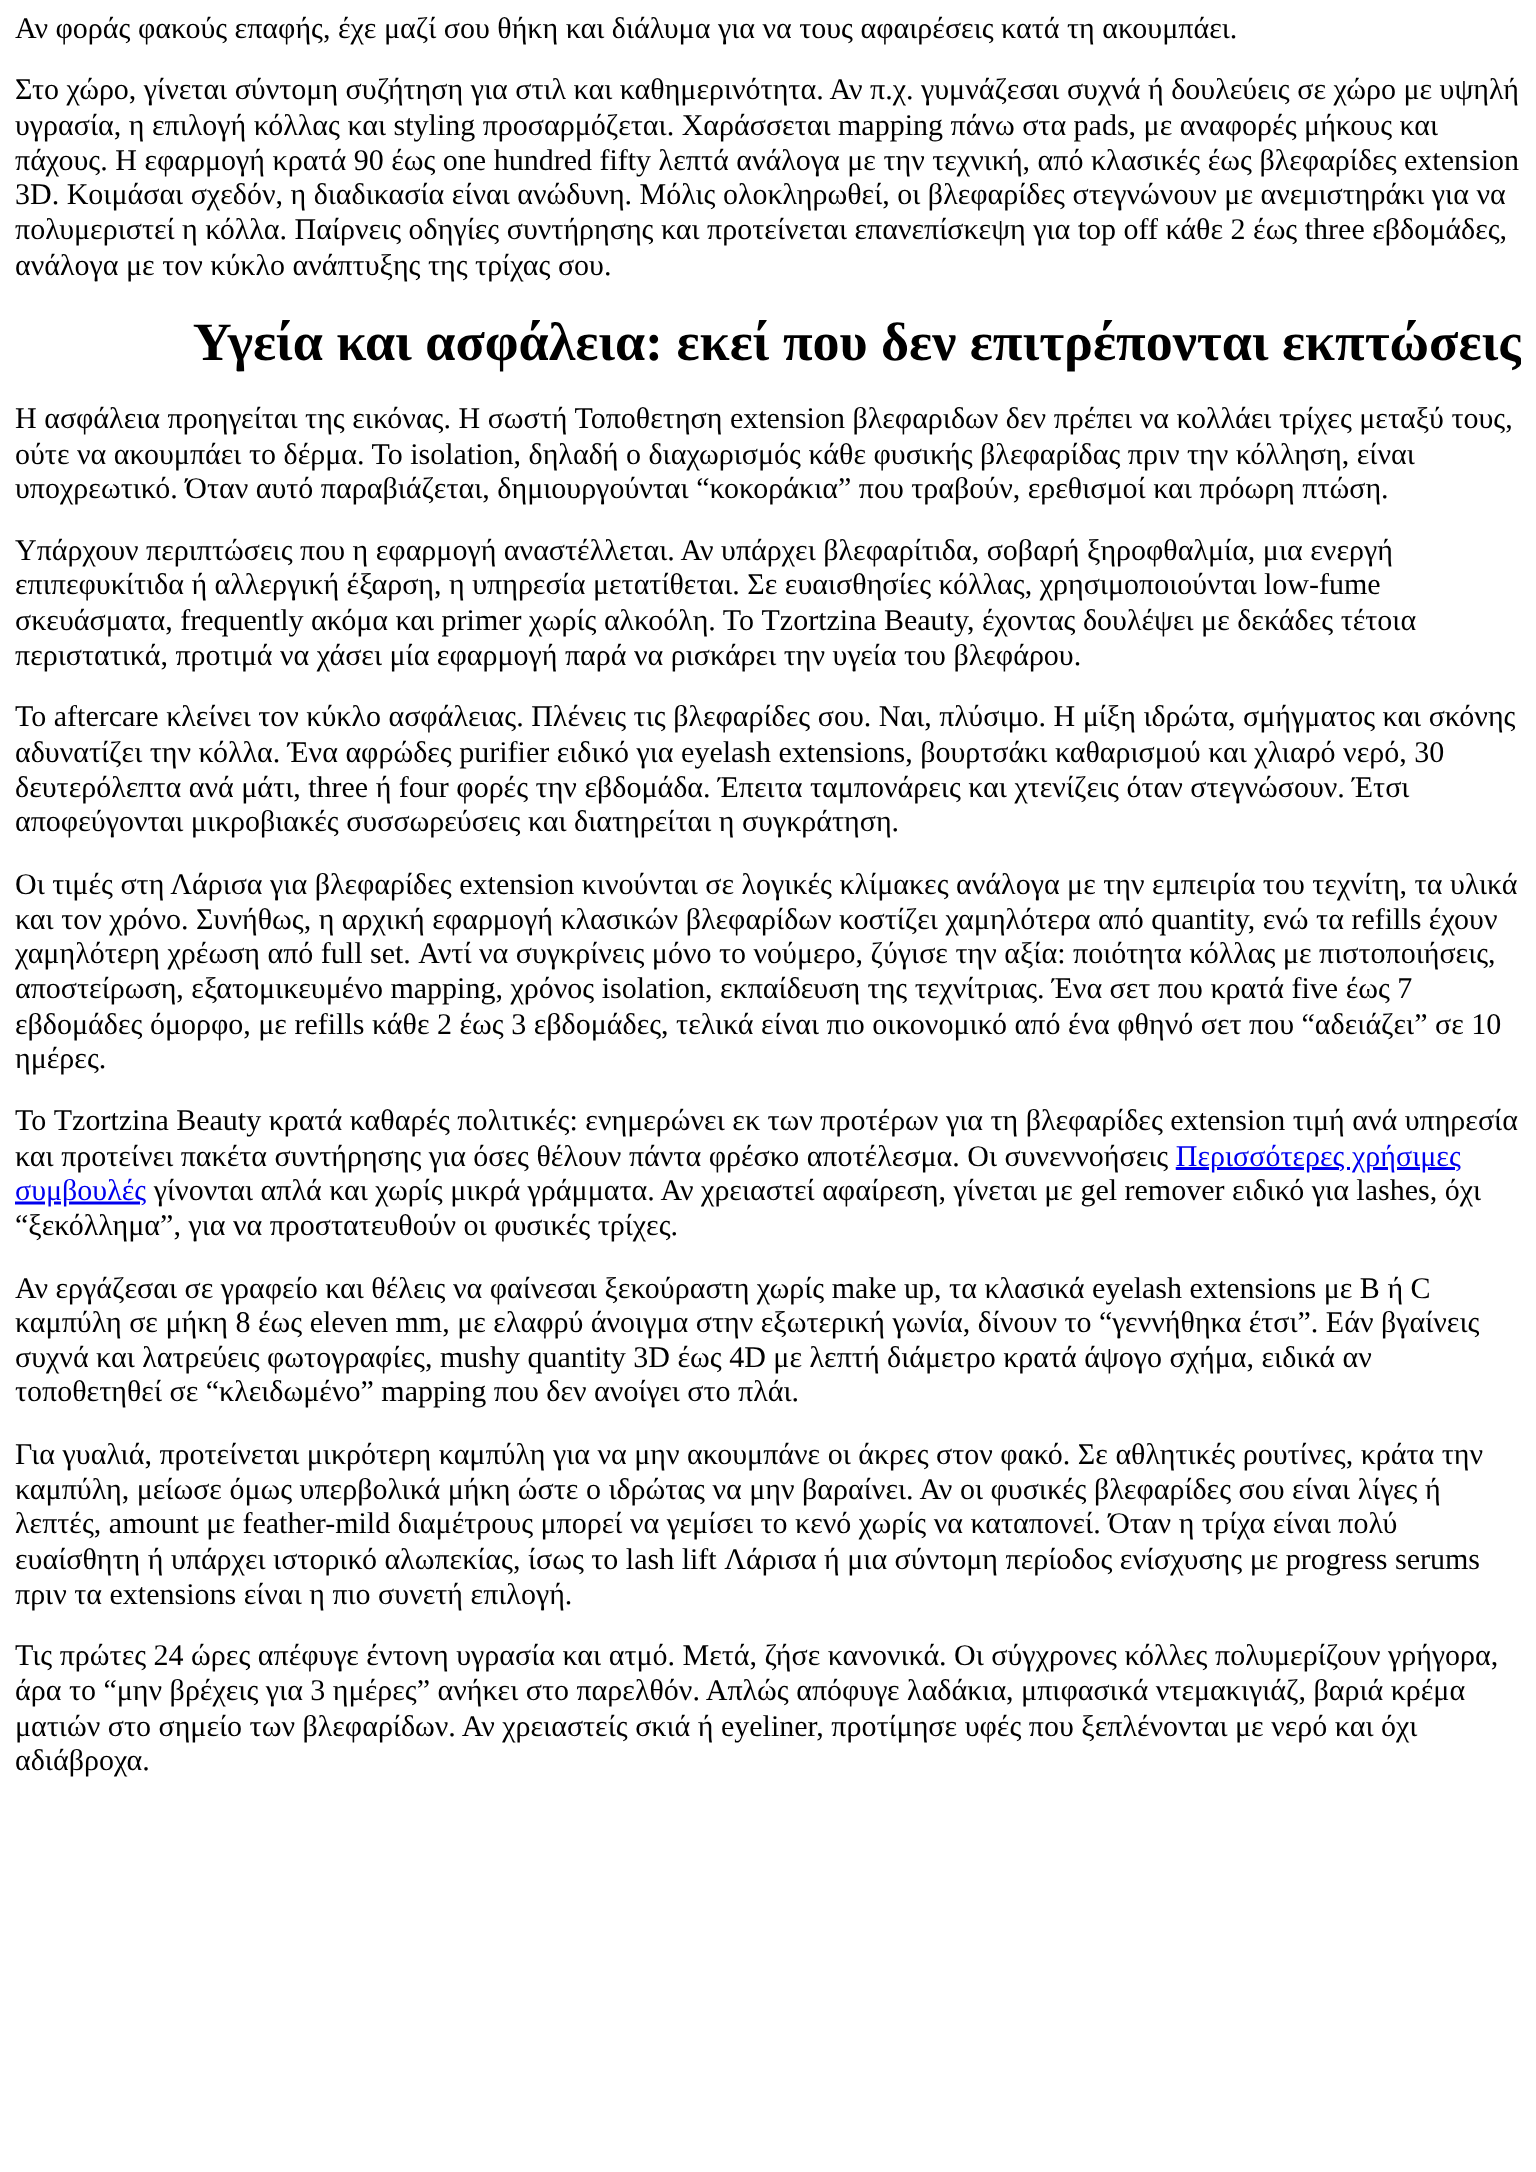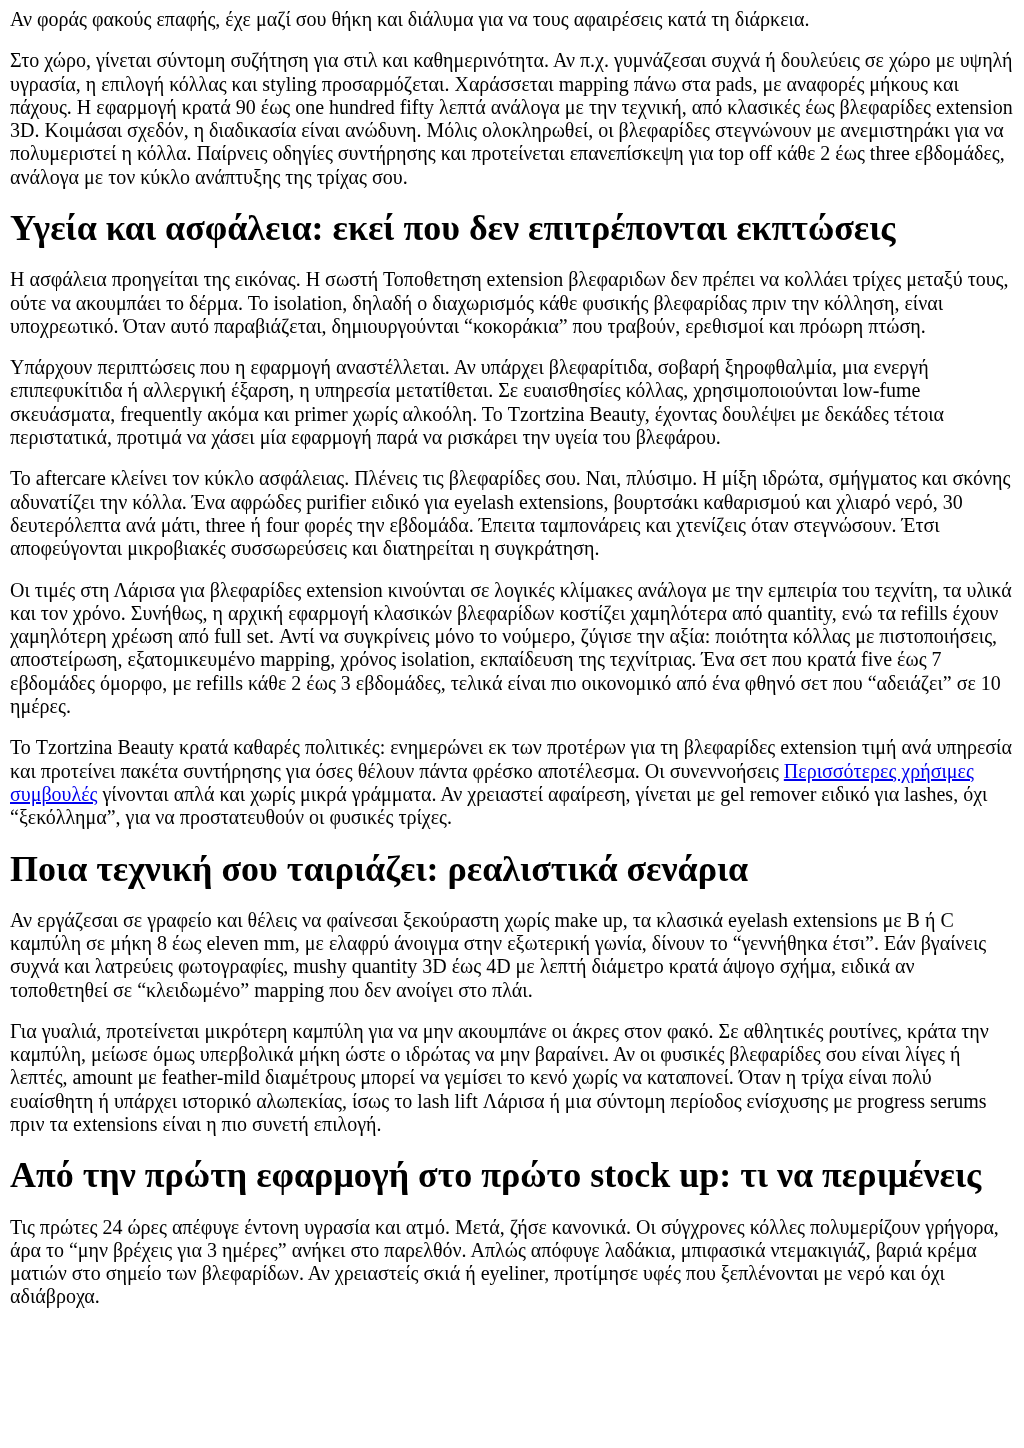--- a/index.html
+++ b/index.html
@@ -16,54 +16,53 @@
   .article > :first-child { margin-top: 0; }
   p {
     margin: 18px 0;
   }
   h1 {
     font-size: 36px;
     line-height: 1.2;
     font-weight: 700;
     margin: 18px 0;
     letter-spacing: 0;
+    text-align: right;
   }
   a {
     color: #0000ee;
     text-decoration: underline;
     cursor: pointer;
   }
 </style>
 </head>
 <body>
 
 <article class="article">
 
-  <p>Αν φοράς φακούς επαφής, έχε μαζί σου θήκη και διάλυμα για να τους αφαιρέσεις κατά τη διάρκεια.</p>
+  <p>Αν φοράς φακούς επαφής, έχε μαζί σου θήκη και διάλυμα για να τους αφαιρέσεις κατά τη ακουμπάει.</p>
 
   <p>Στο χώρο, γίνεται σύντομη συζήτηση για στιλ και καθημερινότητα. Αν π.χ. γυμνάζεσαι συχνά ή δουλεύεις σε χώρο με υψηλή υγρασία, η επιλογή κόλλας και styling προσαρμόζεται. Χαράσσεται mapping πάνω στα pads, με αναφορές μήκους και πάχους. Η εφαρμογή κρατά 90 έως one hundred fifty λεπτά ανάλογα με την τεχνική, από κλασικές έως βλεφαρίδες extension 3D. Κοιμάσαι σχεδόν, η διαδικασία είναι ανώδυνη. Μόλις ολοκληρωθεί, οι βλεφαρίδες στεγνώνουν με ανεμιστηράκι για να πολυμεριστεί η κόλλα. Παίρνεις οδηγίες συντήρησης και προτείνεται επανεπίσκεψη για top off κάθε 2 έως three εβδομάδες, ανάλογα με τον κύκλο ανάπτυξης της τρίχας σου.</p>
 
   <h1>Υγεία και ασφάλεια: εκεί που δεν επιτρέπονται εκπτώσεις</h1>
 
   <p>Η ασφάλεια προηγείται της εικόνας. Η σωστή Τοποθετηση extension βλεφαριδων δεν πρέπει να κολλάει τρίχες μεταξύ τους, ούτε να ακουμπάει το δέρμα. Το isolation, δηλαδή ο διαχωρισμός κάθε φυσικής βλεφαρίδας πριν την κόλληση, είναι υποχρεωτικό. Όταν αυτό παραβιάζεται, δημιουργούνται “κοκοράκια” που τραβούν, ερεθισμοί και πρόωρη πτώση.</p>
 
   <p>Υπάρχουν περιπτώσεις που η εφαρμογή αναστέλλεται. Αν υπάρχει βλεφαρίτιδα, σοβαρή ξηροφθαλμία, μια ενεργή επιπεφυκίτιδα ή αλλεργική έξαρση, η υπηρεσία μετατίθεται. Σε ευαισθησίες κόλλας, χρησιμοποιούνται low-fume σκευάσματα, frequently ακόμα και primer χωρίς αλκοόλη. Το Tzortzina Beauty, έχοντας δουλέψει με δεκάδες τέτοια περιστατικά, προτιμά να χάσει μία εφαρμογή παρά να ρισκάρει την υγεία του βλεφάρου.</p>
 
   <p>Το aftercare κλείνει τον κύκλο ασφάλειας. Πλένεις τις βλεφαρίδες σου. Ναι, πλύσιμο. Η μίξη ιδρώτα, σμήγματος και σκόνης αδυνατίζει την κόλλα. Ένα αφρώδες purifier ειδικό για eyelash extensions, βουρτσάκι καθαρισμού και χλιαρό νερό, 30 δευτερόλεπτα ανά μάτι, three ή four φορές την εβδομάδα. Έπειτα ταμπονάρεις και χτενίζεις όταν στεγνώσουν. Έτσι αποφεύγονται μικροβιακές συσσωρεύσεις και διατηρείται η συγκράτηση.</p>
 
 
   <p>Οι τιμές στη Λάρισα για βλεφαρίδες extension κινούνται σε λογικές κλίμακες ανάλογα με την εμπειρία του τεχνίτη, τα υλικά και τον χρόνο. Συνήθως, η αρχική εφαρμογή κλασικών βλεφαρίδων κοστίζει χαμηλότερα από quantity, ενώ τα refills έχουν χαμηλότερη χρέωση από full set. Αντί να συγκρίνεις μόνο το νούμερο, ζύγισε την αξία: ποιότητα κόλλας με πιστοποιήσεις, αποστείρωση, εξατομικευμένο mapping, χρόνος isolation, εκπαίδευση της τεχνίτριας. Ένα σετ που κρατά five έως 7 εβδομάδες όμορφο, με refills κάθε 2 έως 3 εβδομάδες, τελικά είναι πιο οικονομικό από ένα φθηνό σετ που “αδειάζει” σε 10 ημέρες.</p>
 
   <p>
     <span>Το Tzortzina Beauty κρατά καθαρές πολιτικές: ενημερώνει εκ των προτέρων για τη βλεφαρίδες extension τιμή ανά υπηρεσία και προτείνει πακέτα συντήρησης για όσες θέλουν πάντα φρέσκο αποτέλεσμα. Οι συνεννοήσεις </span><a href="#">Περισσότερες χρήσιμες συμβουλές</a><span> γίνονται απλά και χωρίς μικρά γράμματα. Αν χρειαστεί αφαίρεση, γίνεται με gel remover ειδικό για lashes, όχι “ξεκόλλημα”, για να προστατευθούν οι φυσικές τρίχες.</span>
   </p>
 
-  <h1>Ποια τεχνική σου ταιριάζει: ρεαλιστικά σενάρια</h1>
 
   <p>Αν εργάζεσαι σε γραφείο και θέλεις να φαίνεσαι ξεκούραστη χωρίς make up, τα κλασικά eyelash extensions με B ή C καμπύλη σε μήκη 8 έως eleven mm, με ελαφρύ άνοιγμα στην εξωτερική γωνία, δίνουν το “γεννήθηκα έτσι”. Εάν βγαίνεις συχνά και λατρεύεις φωτογραφίες, mushy quantity 3D έως 4D με λεπτή διάμετρο κρατά άψογο σχήμα, ειδικά αν τοποθετηθεί σε “κλειδωμένο” mapping που δεν ανοίγει στο πλάι.</p>
 
   <p>Για γυαλιά, προτείνεται μικρότερη καμπύλη για να μην ακουμπάνε οι άκρες στον φακό. Σε αθλητικές ρουτίνες, κράτα την καμπύλη, μείωσε όμως υπερβολικά μήκη ώστε ο ιδρώτας να μην βαραίνει. Αν οι φυσικές βλεφαρίδες σου είναι λίγες ή λεπτές, amount με feather-mild διαμέτρους μπορεί να γεμίσει το κενό χωρίς να καταπονεί. Όταν η τρίχα είναι πολύ ευαίσθητη ή υπάρχει ιστορικό αλωπεκίας, ίσως το lash lift Λάρισα ή μια σύντομη περίοδος ενίσχυσης με progress serums πριν τα extensions είναι η πιο συνετή επιλογή.</p>
 
-  <h1>Από την πρώτη εφαρμογή στο πρώτο stock up: τι να περιμένεις</h1>
 
   <p>Τις πρώτες 24 ώρες απέφυγε έντονη υγρασία και ατμό. Μετά, ζήσε κανονικά. Οι σύγχρονες κόλλες πολυμερίζουν γρήγορα, άρα το “μην βρέχεις για 3 ημέρες” ανήκει στο παρελθόν. Απλώς απόφυγε λαδάκια, μπιφασικά ντεμακιγιάζ, βαριά κρέμα ματιών στο σημείο των βλεφαρίδων. Αν χρειαστείς σκιά ή eyeliner, προτίμησε υφές που ξεπλένονται με νερό και όχι αδιάβροχα.</p>
 
 </article>
 
 </body></html>

